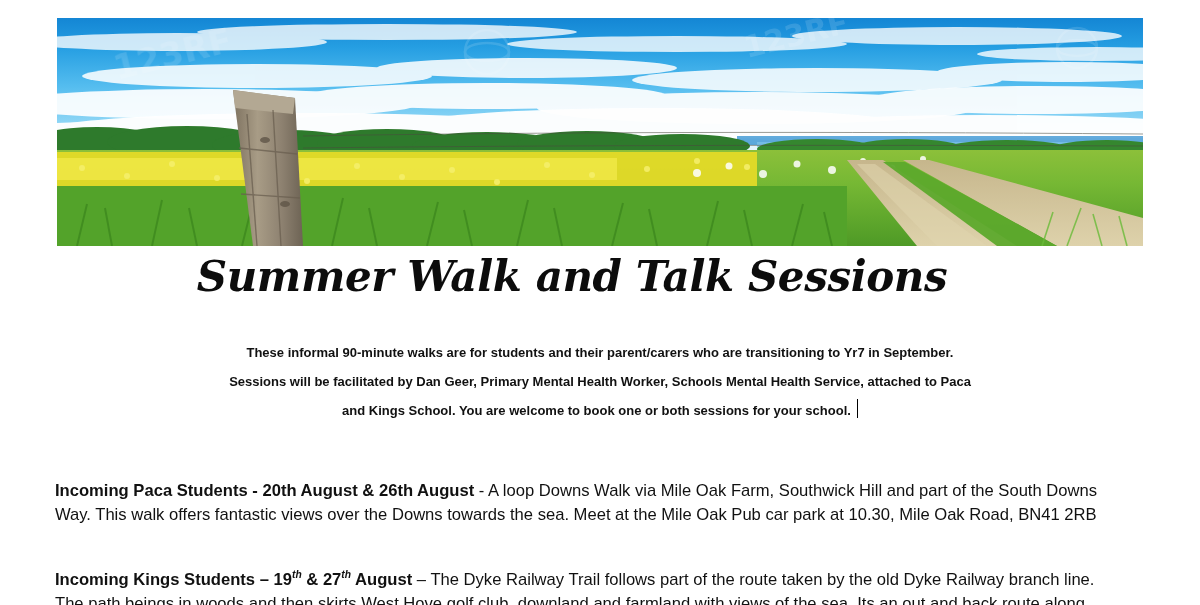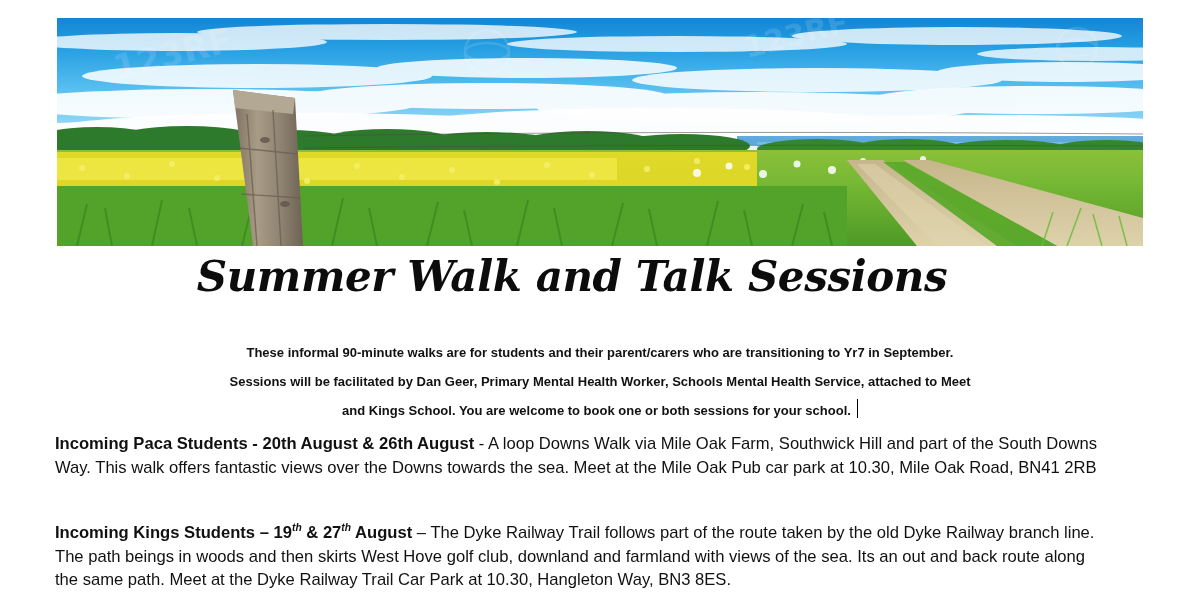--- a/index.html
+++ b/index.html
@@ -78,20 +78,21 @@
 
   
   .para {
     position: absolute;
     left: 55px;
     width: 1056px;
     font-size: 16.6px;
     line-height: 23.5px;
     text-align: left;
     color: #111111;
+    margin-top: 47px;
   }
   .para.p1 { top: 432px; }
   .para.p2 { top: 521px; }
   .para b { font-weight: bold; }
   .para sup {
     font-size: 0.62em;
     vertical-align: super;
     line-height: 0;
     font-style: italic;
   }
@@ -273,21 +274,21 @@
         <circle cx="1020" cy="30" r="20" fill="none" stroke="#ffffff" stroke-width="2.5"></circle>
         <ellipse cx="1020" cy="30" rx="20" ry="8" fill="none" stroke="#ffffff" stroke-width="2.5"></ellipse>
       </g>
     </svg>
   </div>
 
   <div class="doc-title">Summer Walk and Talk Sessions</div>
 
   <div class="intro">
     <span class="line">These informal 90-minute walks are for students and their parent/carers who are transitioning to Yr7 in September.</span>
-    <span class="line">Sessions will be facilitated by Dan Geer, Primary Mental Health Worker, Schools Mental Health Service, attached to Meet</span>
+    <span class="line">Sessions will be facilitated by Dan Geer, Primary Mental Health Worker, Schools Mental Health Service, attached to Paca</span>
     <span class="line"><span>and Kings School. You are welcome to book one or both sessions for your school.</span><span class="caret"></span></span>
   </div>
 
   <div class="para p1">
     <b>Incoming Paca Students - 20th August &amp; 26th August</b><span> - </span><span>A loop Downs Walk via Mile Oak Farm, Southwick Hill and part of the South Downs Way.  This walk offers fantastic views over the Downs towards the sea. Meet at the Mile Oak Pub car park at 10.30, Mile Oak Road, BN41 2RB</span>
   </div>
 
   <div class="para p2">
     <b><span>Incoming Kings Students – 19</span><sup>th</sup><span> &amp; 27</span><sup>th</sup><span> August </span></b><span>– </span><span>The Dyke Railway Trail follows part of the route taken by the old Dyke Railway branch line. The path beings in woods and then skirts West Hove golf club, downland and farmland with views of the sea. Its an out and back route along the same path. Meet at the Dyke Railway Trail Car Park at 10.30, Hangleton Way, BN3 8ES.</span>
   </div>

